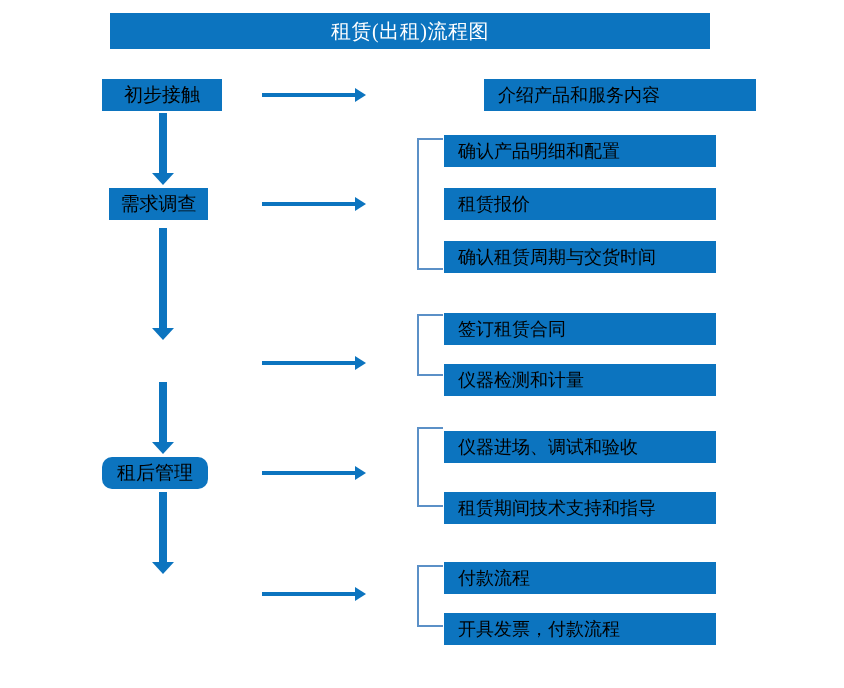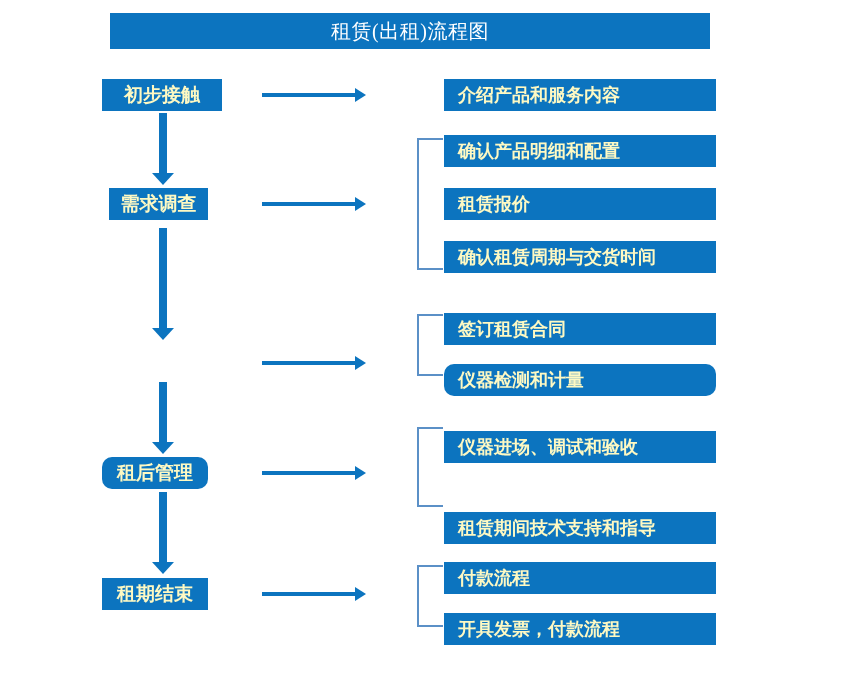--- a/index.html
+++ b/index.html
@@ -34,22 +34,22 @@
     justify-content: center;
     letter-spacing: 0.5px;
     white-space: nowrap;
     margin-left: 12px;
   }
 
   
   .node {
     position: absolute;
     background: #0c74bf;
-    color: #fef9c3;
-    font-weight: bold;
+    color: #000000;
+    font-weight: normal;
     display: flex;
     align-items: center;
     white-space: nowrap;
   }
   .node.stage {
     font-size: 19px;
     justify-content: center;
     height: 32px;
   }
   .node.detail {
@@ -123,21 +123,20 @@
 
   <div class="title-bar">租赁(出租)流程图</div>
 
   <div class="node stage" style="left:102px; top:79px; width:120px;">初步接触</div>
 
   <div class="node stage" style="left:109px; top:188px; width:99px;">需求调查</div>
 
 
   <div class="node stage" style="left:102px; top:457px; width:106px;border-radius:10px;">租后管理</div>
 
-  <div class="node stage" style="left:102px; top:578px; width:106px;">租期结束</div>
 
   <div class="v-arrow" style="left:152px; top:113px; height:72px;">
     <div class="shaft" style="height:60px;"></div>
     <div class="head" style="top:60px;"></div>
   </div>
 
   <div class="v-arrow" style="left:152px; top:228px; height:112px;">
     <div class="shaft" style="height:100px;"></div>
     <div class="head" style="top:100px;"></div>
   </div>
@@ -178,33 +177,33 @@
   </div>
 
   <div class="brace" style="top:138px; height:132px;"></div>
 
   <div class="brace" style="top:314px; height:62px;"></div>
 
   <div class="brace" style="top:427px; height:80px;"></div>
 
   <div class="brace" style="top:565px; height:62px;"></div>
 
-  <div class="node detail" style="top:79px;">介绍产品和服务内容</div>
+  <div class="node detail" style="top:79px;margin-left:40px;">介绍产品和服务内容</div>
 
   <div class="node detail" style="top:135px;">确认产品明细和配置</div>
 
   <div class="node detail" style="top:188px;">租赁报价</div>
 
   <div class="node detail" style="top:241px;text-align:right;">确认租赁周期与交货时间</div>
 
   <div class="node detail" style="top:313px;">签订租赁合同</div>
 
-  <div class="node detail" style="top:364px;border-radius:10px;">仪器检测和计量</div>
+  <div class="node detail" style="top:364px;">仪器检测和计量</div>
 
   <div class="node detail" style="top:431px;">仪器进场、调试和验收</div>
 
-  <div class="node detail" style="top:512px;">租赁期间技术支持和指导</div>
+  <div class="node detail" style="top:492px;">租赁期间技术支持和指导</div>
 
   <div class="node detail" style="top:562px;">付款流程</div>
 
   <div class="node detail" style="top:613px;">开具发票，付款流程</div>
 
 </div>
 
 </body></html>

